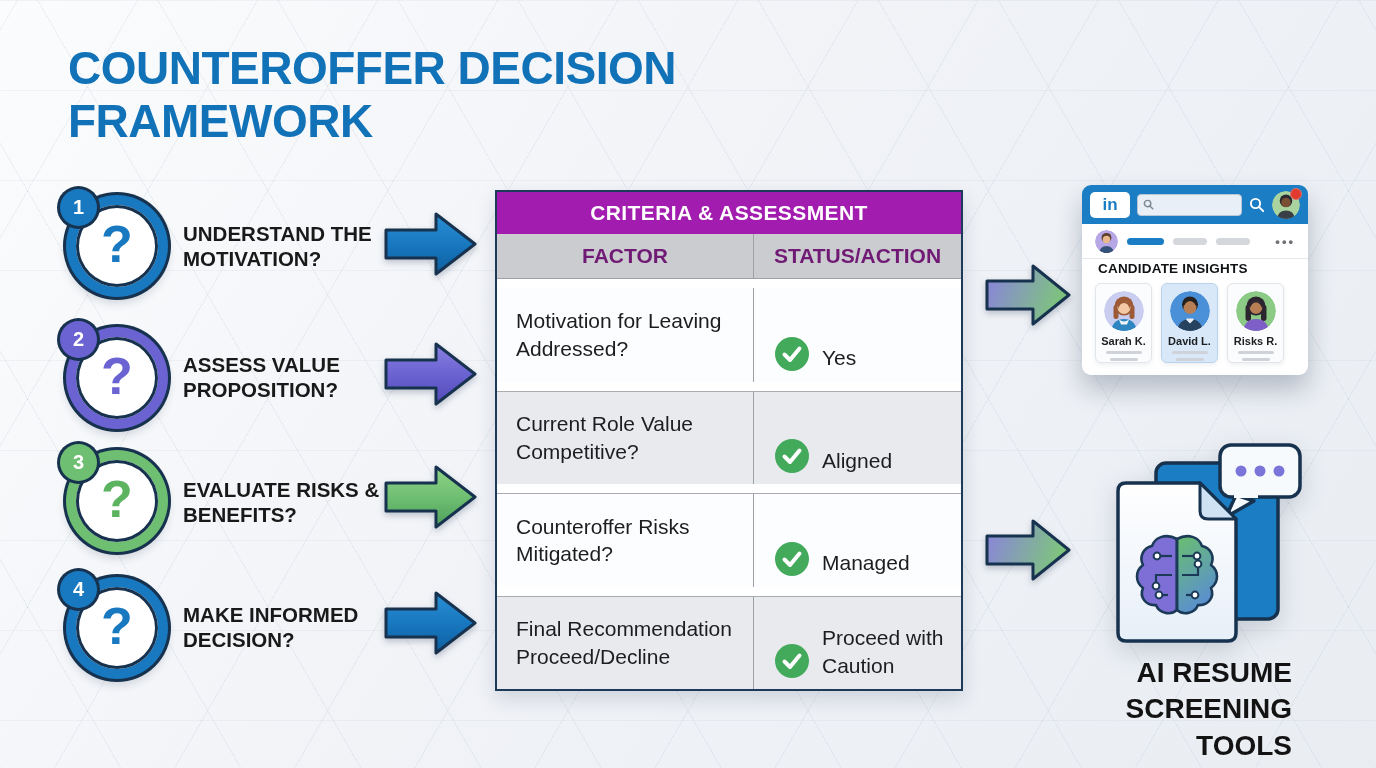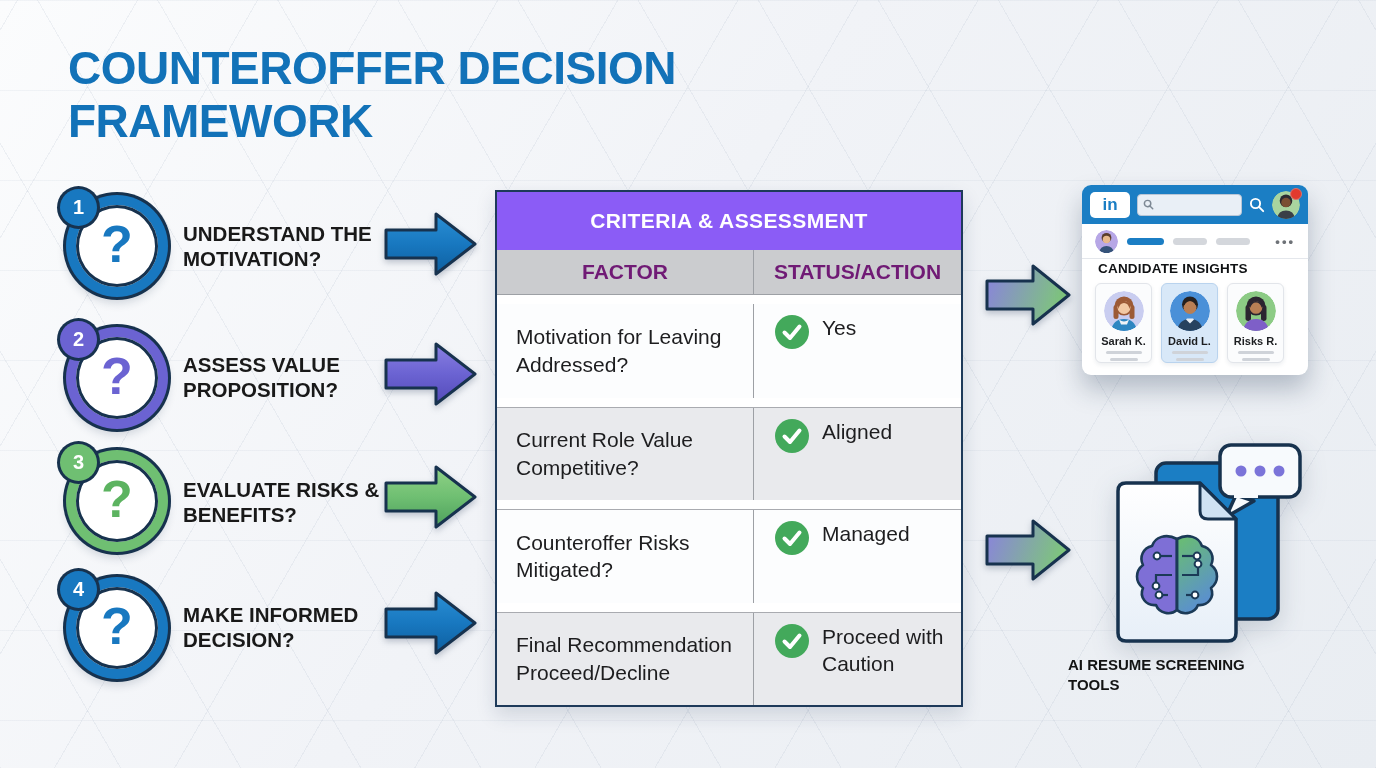--- a/index.html
+++ b/index.html
@@ -49,41 +49,41 @@
     line-height:1.24; color:#191919;
   }
   .arrow { position:absolute; filter:drop-shadow(0 3px 3px rgba(20,40,70,.25)); }
   
   .tbl {
     position:absolute; left:495px; top:190px; width:468px;
     border:2.5px solid #1e3a5a; background:#fff;
     box-shadow:0 8px 18px rgba(30,50,80,.15);
   }
   .tbl-header {
-    height:58px; background:#8b5cf6; color:#fff;
+    height:42px; background:#a21caf; color:#fff;
     font-size:21px; font-weight:700; letter-spacing:.4px;
     display:flex; align-items:center; justify-content:center;
   }
   .tbl-cols { display:grid; grid-template-columns:256px 1fr; height:45px;
     background:#cbcccf; border-bottom:1px solid #9da0a5; }
   .tbl-col {
     display:flex; align-items:center; justify-content:center;
     font-size:21px; font-weight:700; color:#701a75;
   }
   .tbl-col + .tbl-col { border-left:1.5px solid #9da0a5; }
   .tbl-row { display:grid; grid-template-columns:256px 1fr; height:93.5px;margin-top:9px; }
   .tbl-row:nth-child(odd)  { background:#fcfdfe; }
   .tbl-row:nth-child(even) { background:#e9eaed; }
   .tbl-row + .tbl-row { border-top:1px solid #a9abb0; }
   .cell-factor {
     display:flex; align-items:center; padding:10px 14px 10px 19px;
     font-size:21px; color:#1d1d1f; line-height:1.3;
   }
   .cell-status {
-    display:flex; align-items:flex-start; gap:12px; padding:10px 10px 10px 20px;
+    display:flex; align-items:flex-end; gap:12px; padding:10px 10px 10px 20px;
     border-left:1.5px solid #9da0a5; font-size:21px; color:#1d1d1f; line-height:1.3;
   }
   .check { flex:0 0 36px; }
   
   .flow-arrow { position:absolute; left:985px; filter:drop-shadow(0 3px 3px rgba(20,40,70,.25)); }
   
   .li-win {
     position:absolute; left:1082px; top:185px; width:226px; height:190px;
     background:#fff; border-radius:9px; box-shadow:0 14px 26px rgba(30,50,80,.28);
   }
@@ -123,22 +123,22 @@
     display:flex; flex-direction:column; align-items:center; padding-top:7px;
     box-shadow:0 2px 4px rgba(30,50,80,.08);
   }
   .cand-card.hl { background:#d8e8f8; border-color:#b9d3ee; }
   .cand-name { font-size:11px; color:#1c1e21; margin-top:4px; font-weight:700; }
   .cand-line { width:36px; height:3px; background:#cfd3d9; border-radius:2px; margin-top:4px; }
   .cand-line.short { width:28px; }
   
   .ai-icon { position:absolute; left:1096px; top:443px; filter:drop-shadow(0 8px 12px rgba(30,50,80,.18)); }
   .ai-label {
-    position:absolute; left:1068px; top:655px; width:224px; text-align:left;
-    font-size:15px; font-weight:700; color:#131313; line-height:1.3;
+    position:absolute; left:1068px; top:655px; width:224px; text-align:right;
+    font-size:28px; font-weight:700; color:#131313; line-height:1.3;
   }
 </style>
 </head>
 <body>
 
 <div class="canvas">
   <div class="bg-pattern"></div>
 
   <svg width="0" height="0" style="position:absolute">
     <defs>

